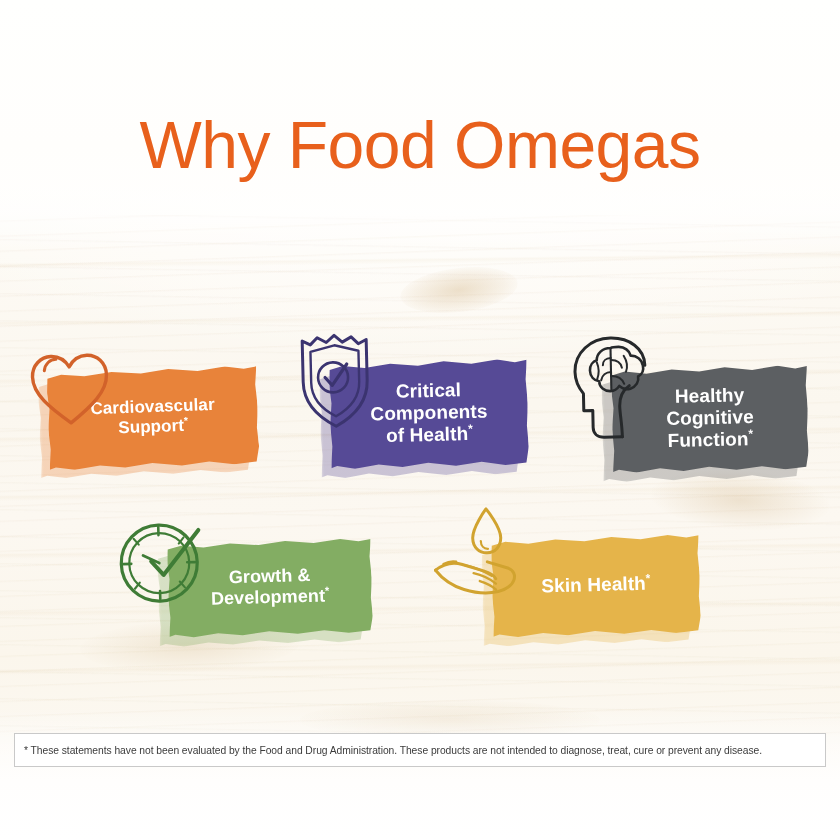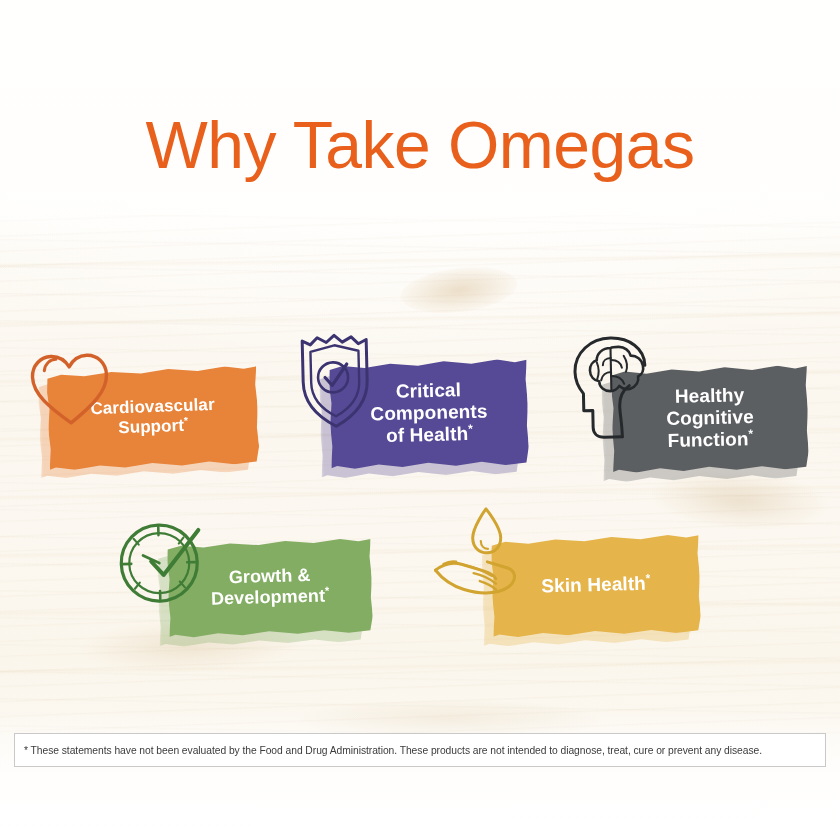--- a/index.html
+++ b/index.html
@@ -196,21 +196,21 @@
 
   <div class="grain grain-a"></div>
   <div class="grain grain-b"></div>
   <div class="knot knot-1"></div>
   <div class="knot knot-2"></div>
   <div class="knot knot-3"></div>
   <div class="knot knot-4"></div>
   <div class="wash-top"></div>
   <div class="wash-bottom"></div>
 
-  <div id="title">Why Take Omegas</div>
+  <div id="title">Why Food Omegas</div>
 
   <div class="feature" id="card-cardio">
     <div class="banner-shadow" style="width:210px;height:100px;background:#E8833A;transform:translate(-9px,8px);"></div>
     <div class="banner" style="width:210px;height:100px;background:#E8833A;font-size:17px;">
       <div class="banner-label">
         <span>Cardiovascular</span><br>
         <span>Support</span><span class="sup">*</span>
       </div>
     </div>
     <svg class="icon" style="left:-26px;top:-32px;" width="98" height="96" viewBox="0 0 98 96" fill="none">

